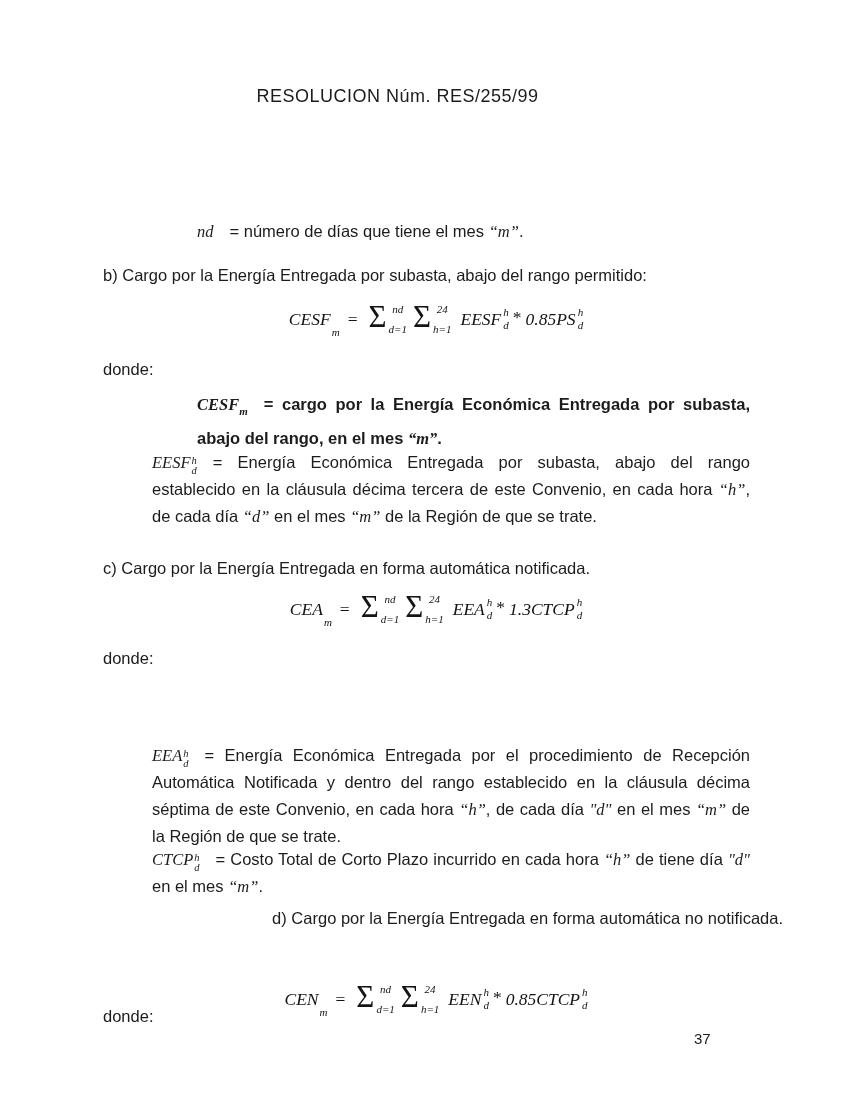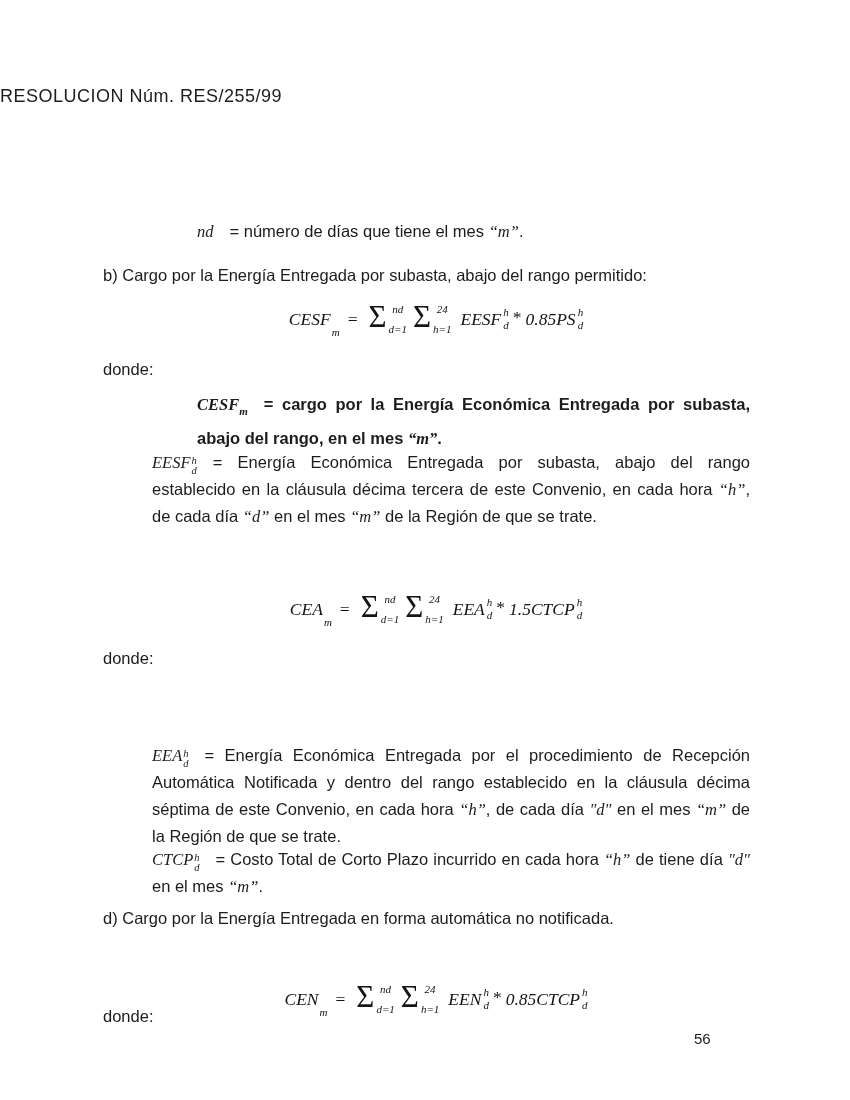--- a/index.html
+++ b/index.html
@@ -2,21 +2,21 @@
 <html><head>
 <meta charset="utf-8">
 <style>
   html,body{margin:0;padding:0;background:#ffffff;}
   .page{
     position:relative;width:850px;height:1100px;background:#ffffff;
     font-family:"Liberation Sans",sans-serif;color:#1c1c1c;overflow:hidden;
   }
   .abs{position:absolute;}
   .hdr{
-    top:86px;left:0;right:55px;text-align:left;
+    top:86px;left:0;right:55px;text-align:center;
     font-size:18px;letter-spacing:.5px;
   }
   .body-line{font-size:16.5px;line-height:26px;}
   .para{font-size:16.5px;line-height:27px;text-align:justify;}
   .seg-it{font-family:"Liberation Serif",serif;font-style:italic;}
   
   .def-sym{font-family:"Liberation Serif",serif;font-style:italic;font-size:16.5px;margin-right:16px;white-space:nowrap;}
   .ds-sub{font-size:11px;vertical-align:-5px;}
   .ds-ss{display:inline-block;vertical-align:-6px;text-align:left;margin-left:1px;}
   .ds-ss span{display:block;font-size:10.5px;line-height:10px;}
@@ -88,20 +88,21 @@
   <div class="abs body-line" style="top:356px;left:103px;">donde:</div>
 
   <div class="abs para" style="top:391px;left:197px;width:553px;font-weight:bold;">
     <span class="def-sym"><span>CESF</span><span class="ds-sub">m</span></span><span><span>= cargo por la Energía Económica Entregada por subasta, abajo del rango, en el mes </span><span class="seg-it">“m”</span><span>.</span></span>
   </div>
 
   <div class="abs para" style="top:449px;left:152px;width:598px;">
     <span class="def-sym"><span>EESF</span><span class="ds-ss"><span>h</span><span>d</span></span></span><span><span>= Energía Económica Entregada por subasta, abajo del rango establecido en la cláusula décima tercera de este Convenio, en cada hora </span><span class="seg-it">“h”</span><span>, de cada día </span><span class="seg-it">“d”</span><span> en el mes </span><span class="seg-it">“m”</span><span> de la Región de que se trate.</span></span>
   </div>
 
+  <div class="abs body-line" style="top:555px;left:103px;width:680px;">c) Cargo por la Energía Entregada en forma automática notificada.</div>
 
   <div class="abs formula" style="top:592px;">
     <span class="formula-row">
       <span class="f-base">CEA</span>
         <span class="f-subonly">m</span>
       <span class="f-eq">=</span>
       <span class="sum">
         <span class="sigma">Σ</span>
         <span class="limits">
             <span>nd</span>
@@ -115,41 +116,41 @@
             <span>h=1</span>
           </span>
       </span>
       <span class="f-term-gap"></span>
       <span class="f-base">EEA</span>
       <span class="f-ss">
           <span>h</span>
           <span>d</span>
         </span>
       <span class="f-op">*</span>
-      <span class="f-base">1.5</span>
+      <span class="f-base">1.3</span>
       <span class="f-base">CTCP</span>
       <span class="f-ss">
           <span>h</span>
           <span>d</span>
         </span>
     </span>
   </div>
 
   <div class="abs body-line" style="top:645px;left:103px;">donde:</div>
 
 
   <div class="abs para" style="top:742px;left:152px;width:598px;">
     <span class="def-sym"><span>EEA</span><span class="ds-ss"><span>h</span><span>d</span></span></span><span><span>= Energía Económica Entregada por el procedimiento de Recepción Automática Notificada y dentro del rango establecido en la cláusula décima séptima de este Convenio, en cada hora </span><span class="seg-it">“h”</span><span>, de cada día </span><span class="seg-it">"d"</span><span> en el mes </span><span class="seg-it">“m”</span><span> de la Región de que se trate.</span></span>
   </div>
 
   <div class="abs para" style="top:846px;left:152px;width:598px;">
     <span class="def-sym"><span>CTCP</span><span class="ds-ss"><span>h</span><span>d</span></span></span><span><span>= Costo Total de Corto Plazo incurrido en cada hora </span><span class="seg-it">“h”</span><span> de tiene día </span><span class="seg-it">"d"</span><span> en el mes </span><span class="seg-it">“m”</span><span>.</span></span>
   </div>
 
-  <div class="abs body-line" style="top:905px;left:103px;width:680px;">d) Cargo por la Energía Entregada en forma automática no notificada.</div>
+  <div class="abs body-line" style="top:905px;left:103px;width:680px;text-align:right;">d) Cargo por la Energía Entregada en forma automática no notificada.</div>
 
   <div class="abs formula" style="top:982px;">
     <span class="formula-row">
       <span class="f-base">CEN</span>
         <span class="f-subonly">m</span>
       <span class="f-eq">=</span>
       <span class="sum">
         <span class="sigma">Σ</span>
         <span class="limits">
             <span>nd</span>
@@ -174,15 +175,15 @@
       <span class="f-base">CTCP</span>
       <span class="f-ss">
           <span>h</span>
           <span>d</span>
         </span>
     </span>
   </div>
 
   <div class="abs body-line" style="top:1003px;left:103px;">donde:</div>
 
-  <div class="abs pagenum" style="top:1030px;left:694px;">56</div>
+  <div class="abs pagenum" style="top:1030px;left:694px;">37</div>
 
 </div>
 
 </body></html>

